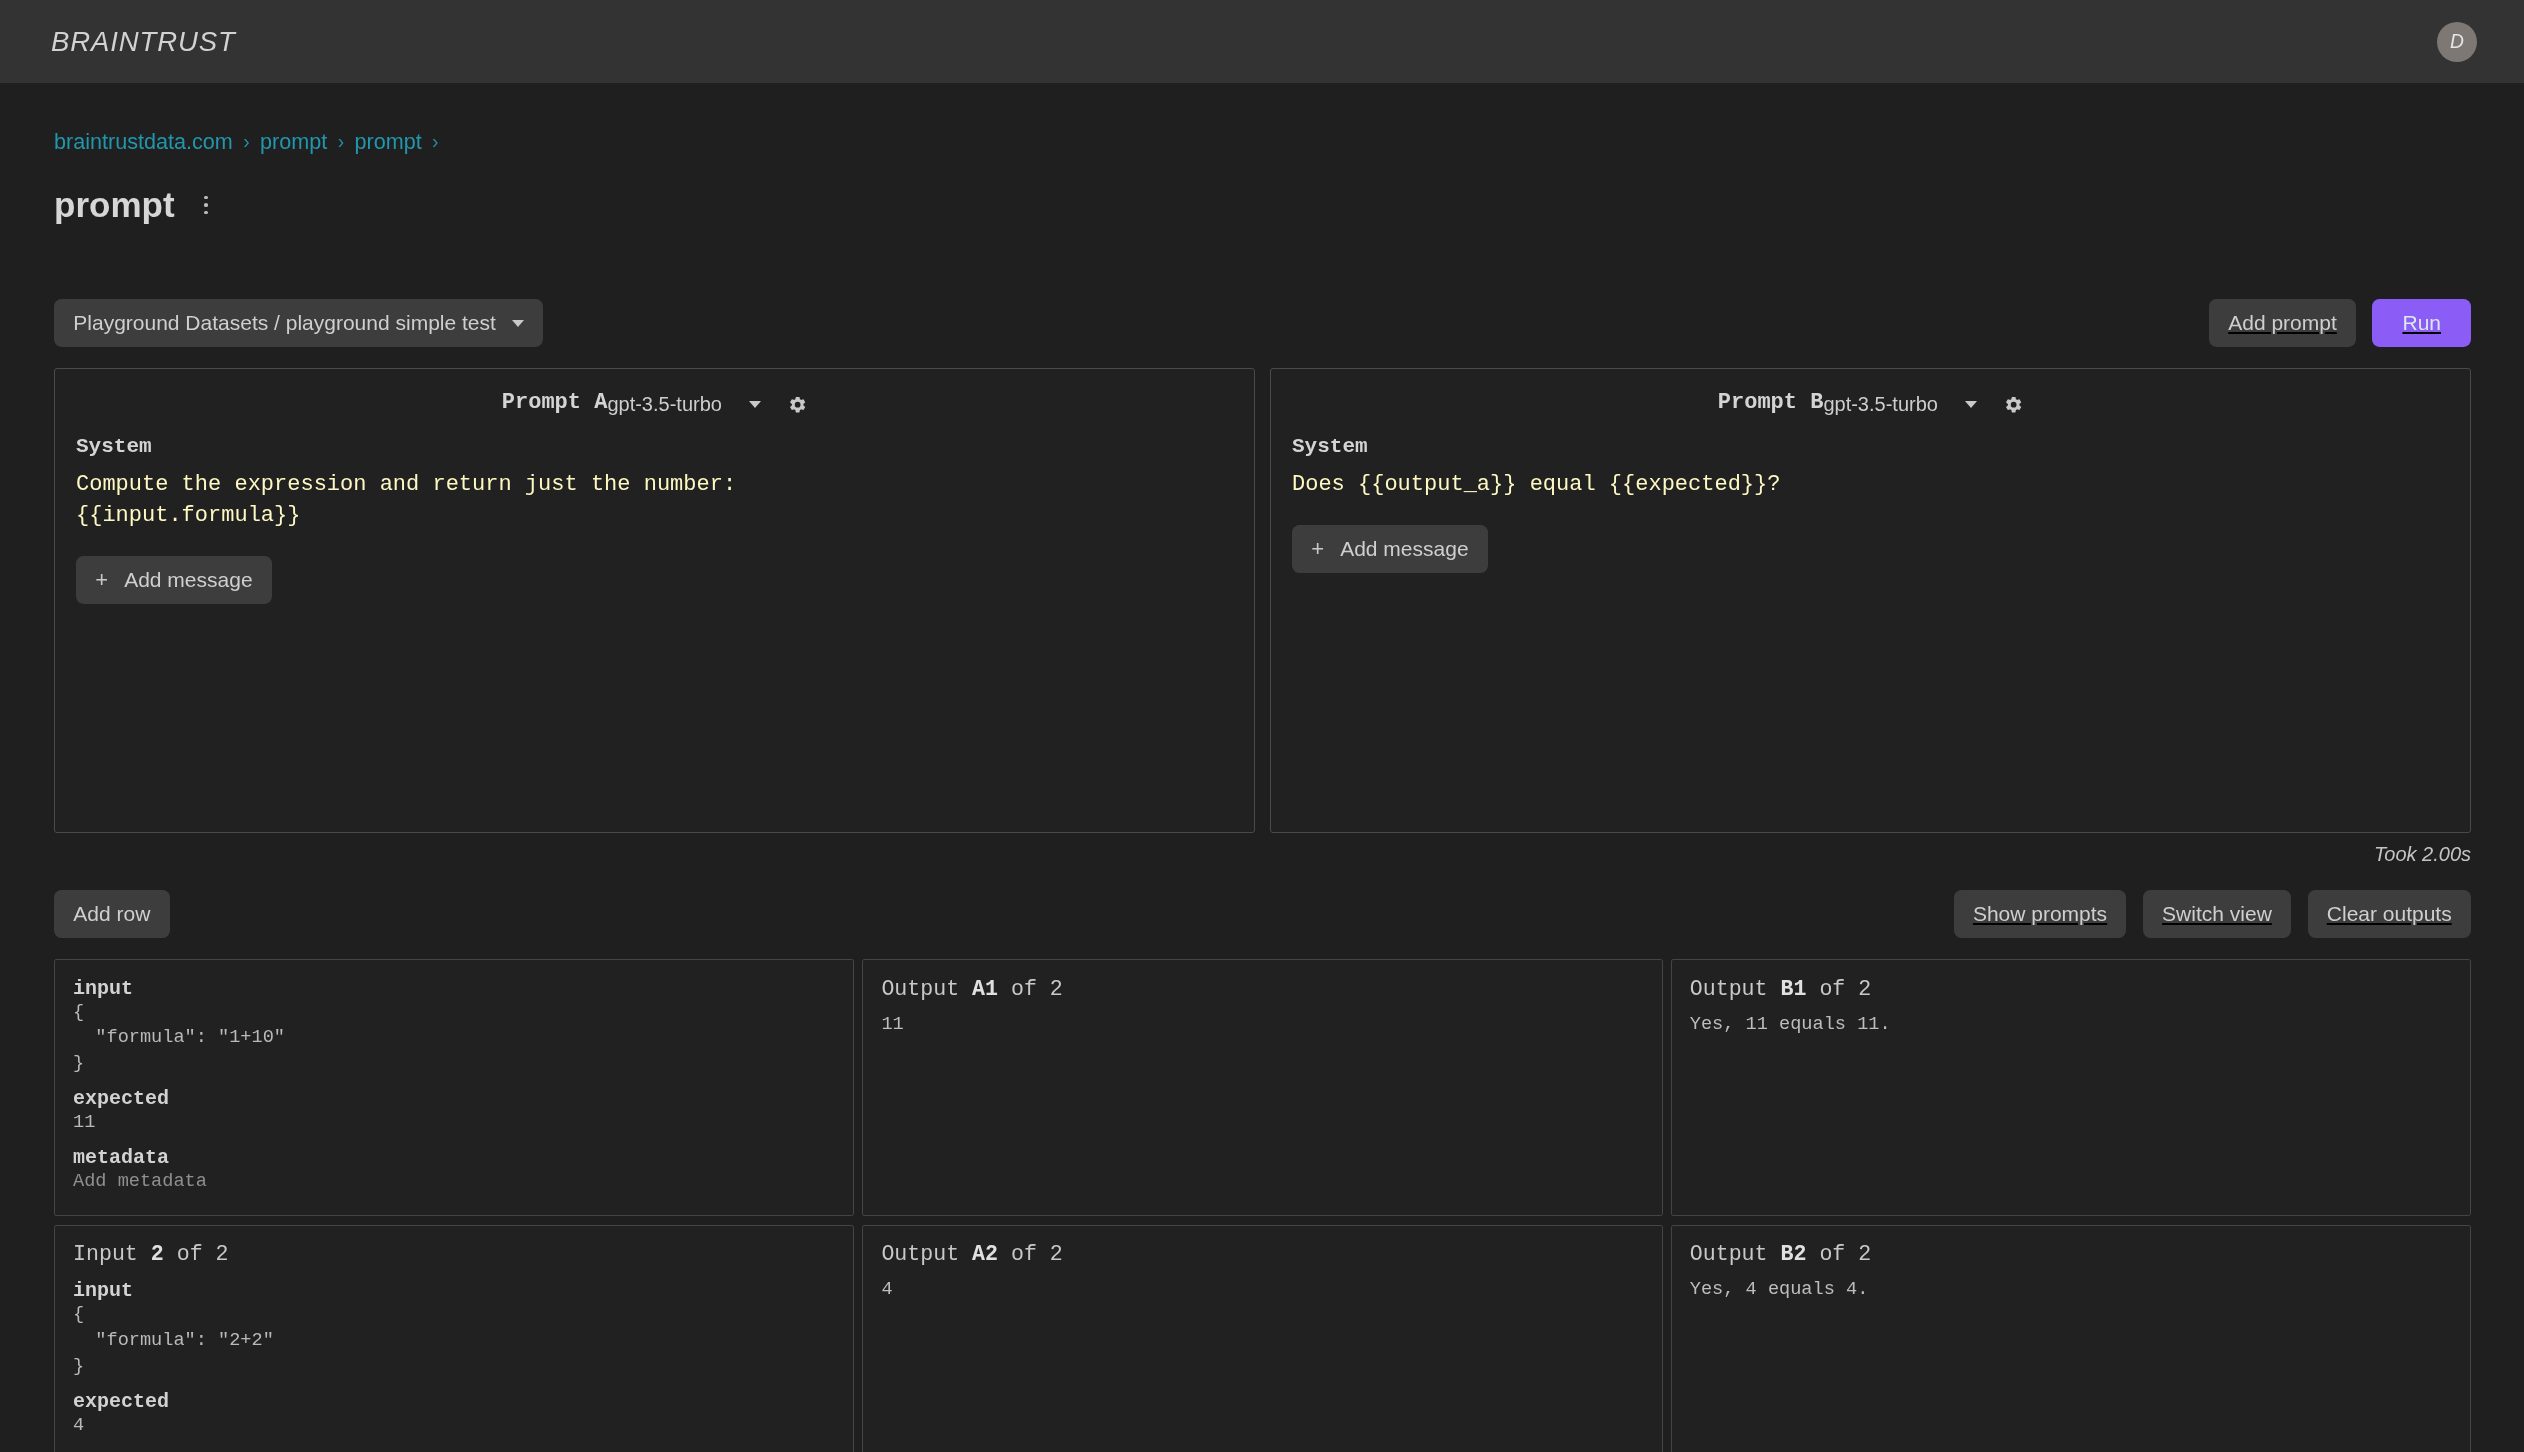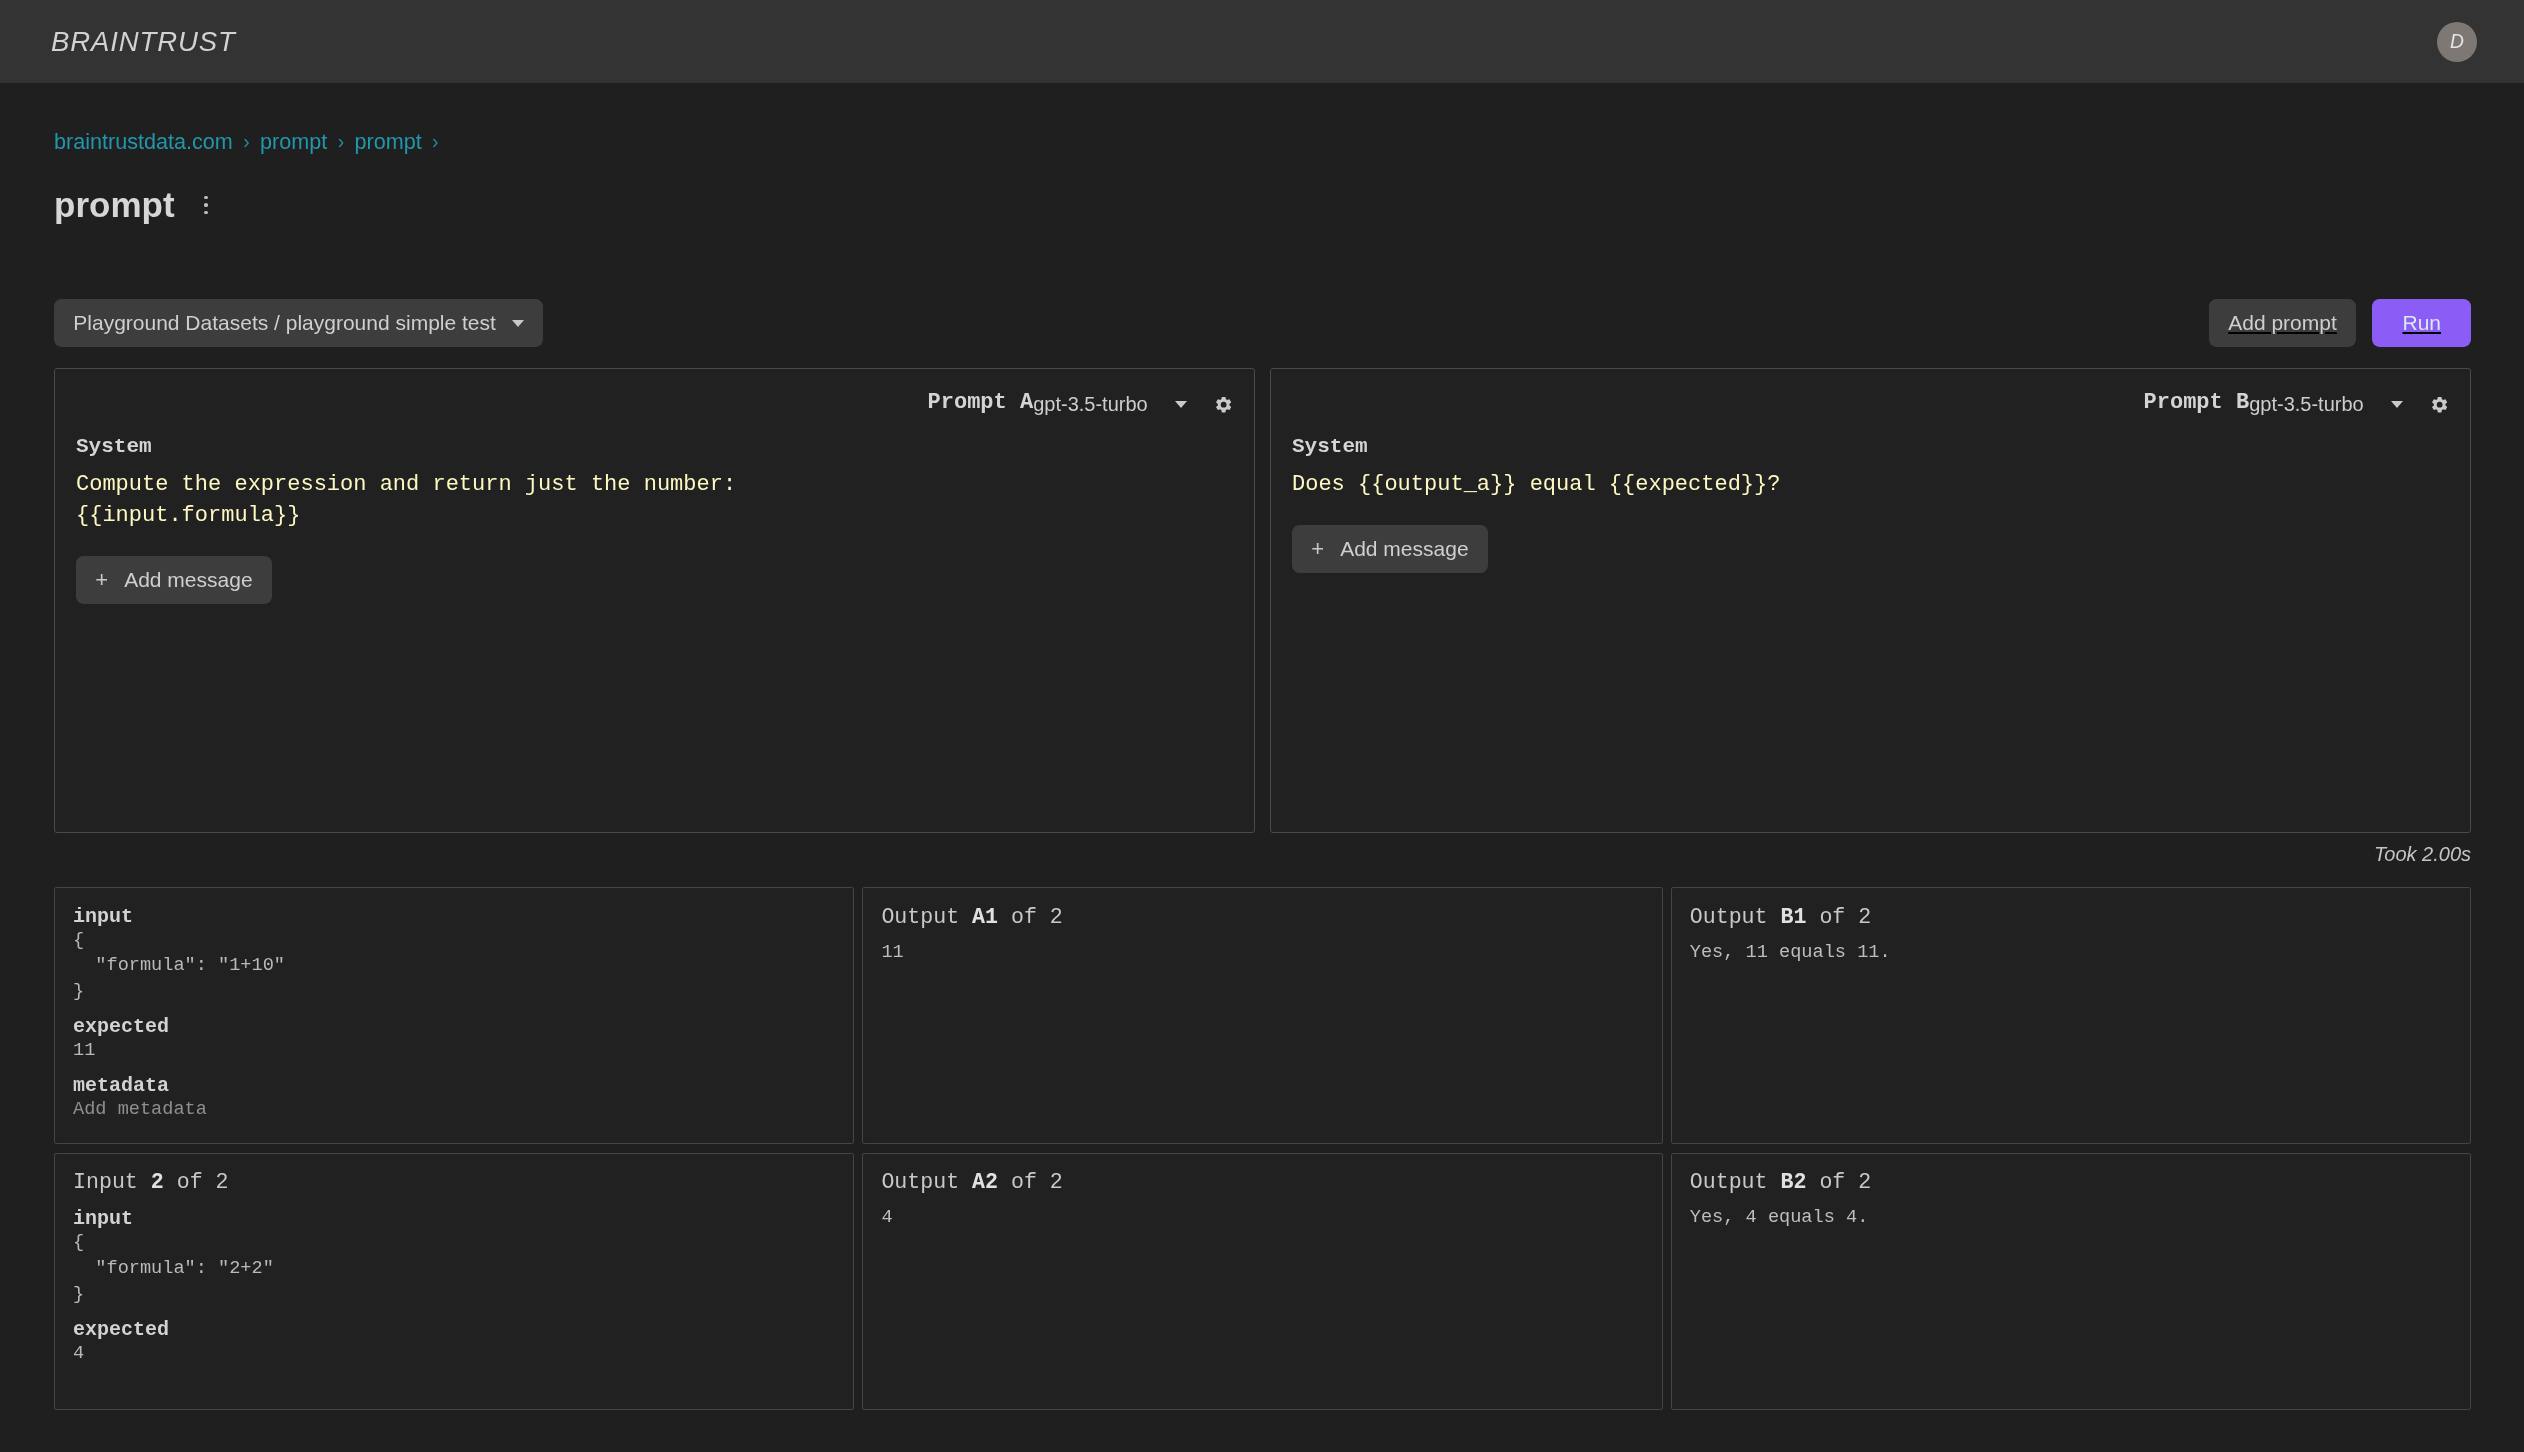--- a/index.html
+++ b/index.html
@@ -93,21 +93,21 @@
   .panel {
     flex: 1;
     border: 0.7px solid #4a4a4a;
     border-radius: 3px;
     background: #212121;
     height: 465px;
     padding: 21px 21px 18px 21px;
     position: relative;
   }
   .panel-head {
-    display: flex; align-items: flex-start; justify-content: flex-end;
+    display: flex; align-items: flex-start; justify-content: center;
   }
   .panel-title {
     font-size: 22px;
     color: #d4d4d4;
     font-weight: 700;
     font-family: "Liberation Mono", monospace;
   }
   .panel-title b { font-weight: 700; }
   .model-box { display: flex; align-items: center; gap: 27px; padding-top: 3px; }
   .model-name { font-size: 20px; color: #cdcdcd; }
@@ -271,20 +271,28 @@
       <button class="btn addmsg">
         <span class="plus">+</span>
         <span>Add message</span>
       </button>
     </div>
 
   </div>
 
   <div class="took">Took 2.00s</div>
 
+  <div class="gridtools">
+    <button class="btn">Add row</button>
+    <div class="rightbtns">
+      <button class="btn">Show prompts</button>
+      <button class="btn">Switch view</button>
+      <button class="btn">Clear outputs</button>
+    </div>
+  </div>
 
   <div class="grid">
 
     <div class="cell">
       <div class="field-label">input</div>
       <div class="field-value">{
   "formula": "1+10"
 }</div>
       <div class="field-label">expected</div>
       <div class="field-value">11</div>

